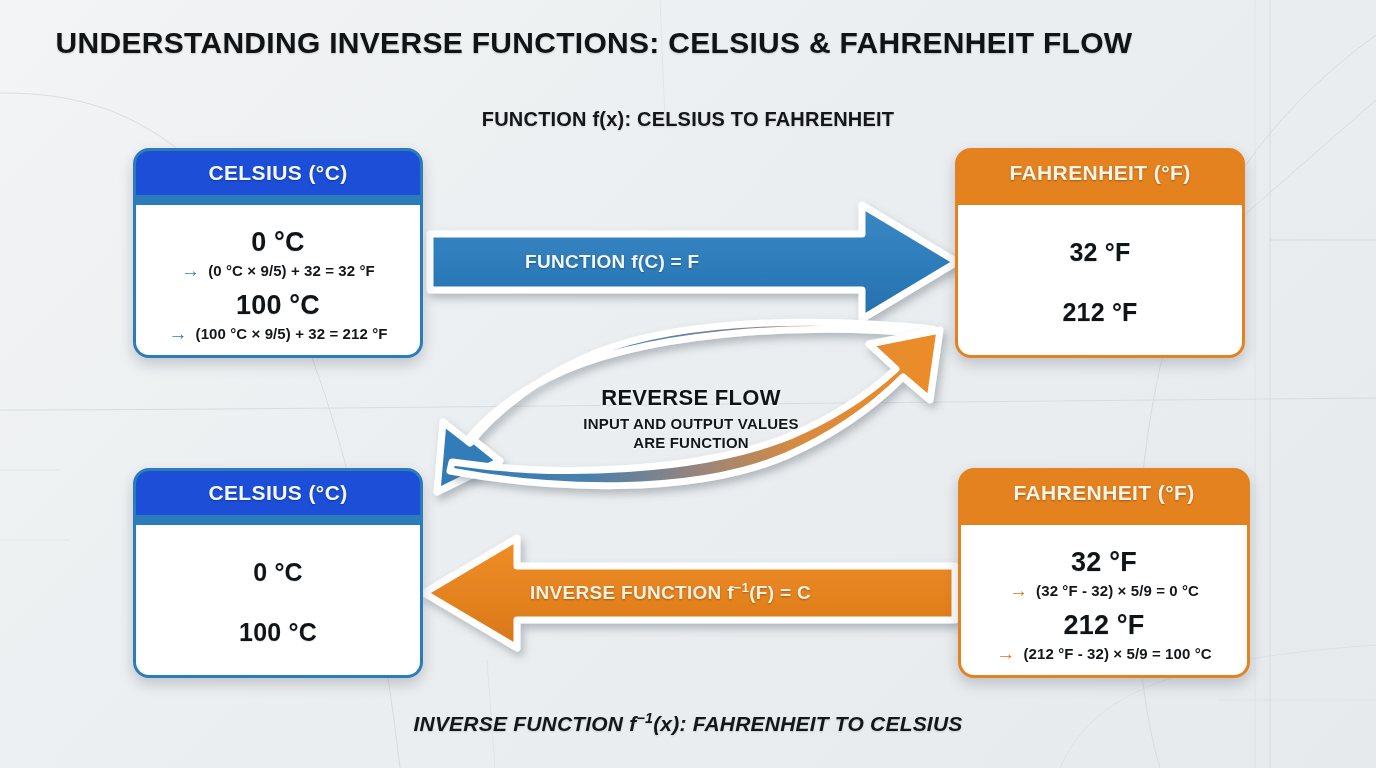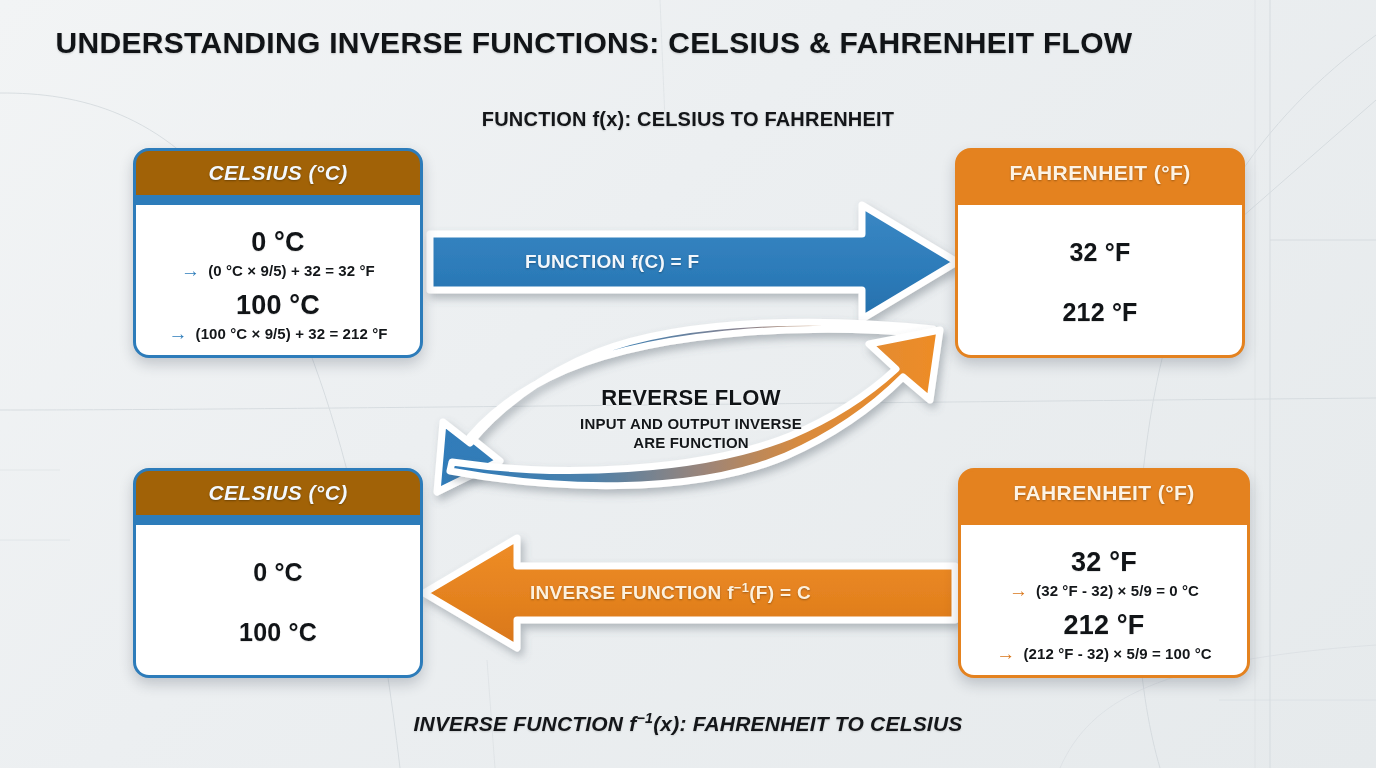--- a/index.html
+++ b/index.html
@@ -82,21 +82,21 @@
 
   .card-header {
     height: 44px;
     line-height: 44px;
     text-align: center;
     font-size: 21px;
     font-weight: bold;
     letter-spacing: 0.4px;
     text-shadow: 0 1px 2px rgba(0,0,0,0.30);
   }
-  .card.blue   .card-header { background: #a16207; color: #f3f8fd; font-style: italic; }
+  .card.blue   .card-header { background: #1d4ed8; color: #f3f8fd; }
   .card.orange .card-header { background: #e4821f; color: #fdf3e4; }
 
   .card-body {
     background: #ffffff;
     height: calc(100% - 44px);
     display: flex;
     flex-direction: column;
     justify-content: center;
     align-items: center;
     padding: 4px 10px;
@@ -329,17 +329,17 @@
       </div>
     </div>
   </div>
 
   <div class="arrow-label on-blue" style="left:525px; top:251px;">FUNCTION f(C) = F</div>
 
   <div class="arrow-label on-orange" style="left:530px; top:580px;"><span>INVERSE FUNCTION f</span><span class="sup">−1</span><span>(F) = C</span></div>
 
   <div class="reverse-title" style="left:511px; top:385px;">REVERSE FLOW</div>
   <div class="reverse-sub" style="left:511px; top:415px;">
-    <span>INPUT AND OUTPUT INVERSE</span><br>
+    <span>INPUT AND OUTPUT VALUES</span><br>
     <span>ARE FUNCTION</span>
   </div>
 
 </div>
 
 </body></html>

